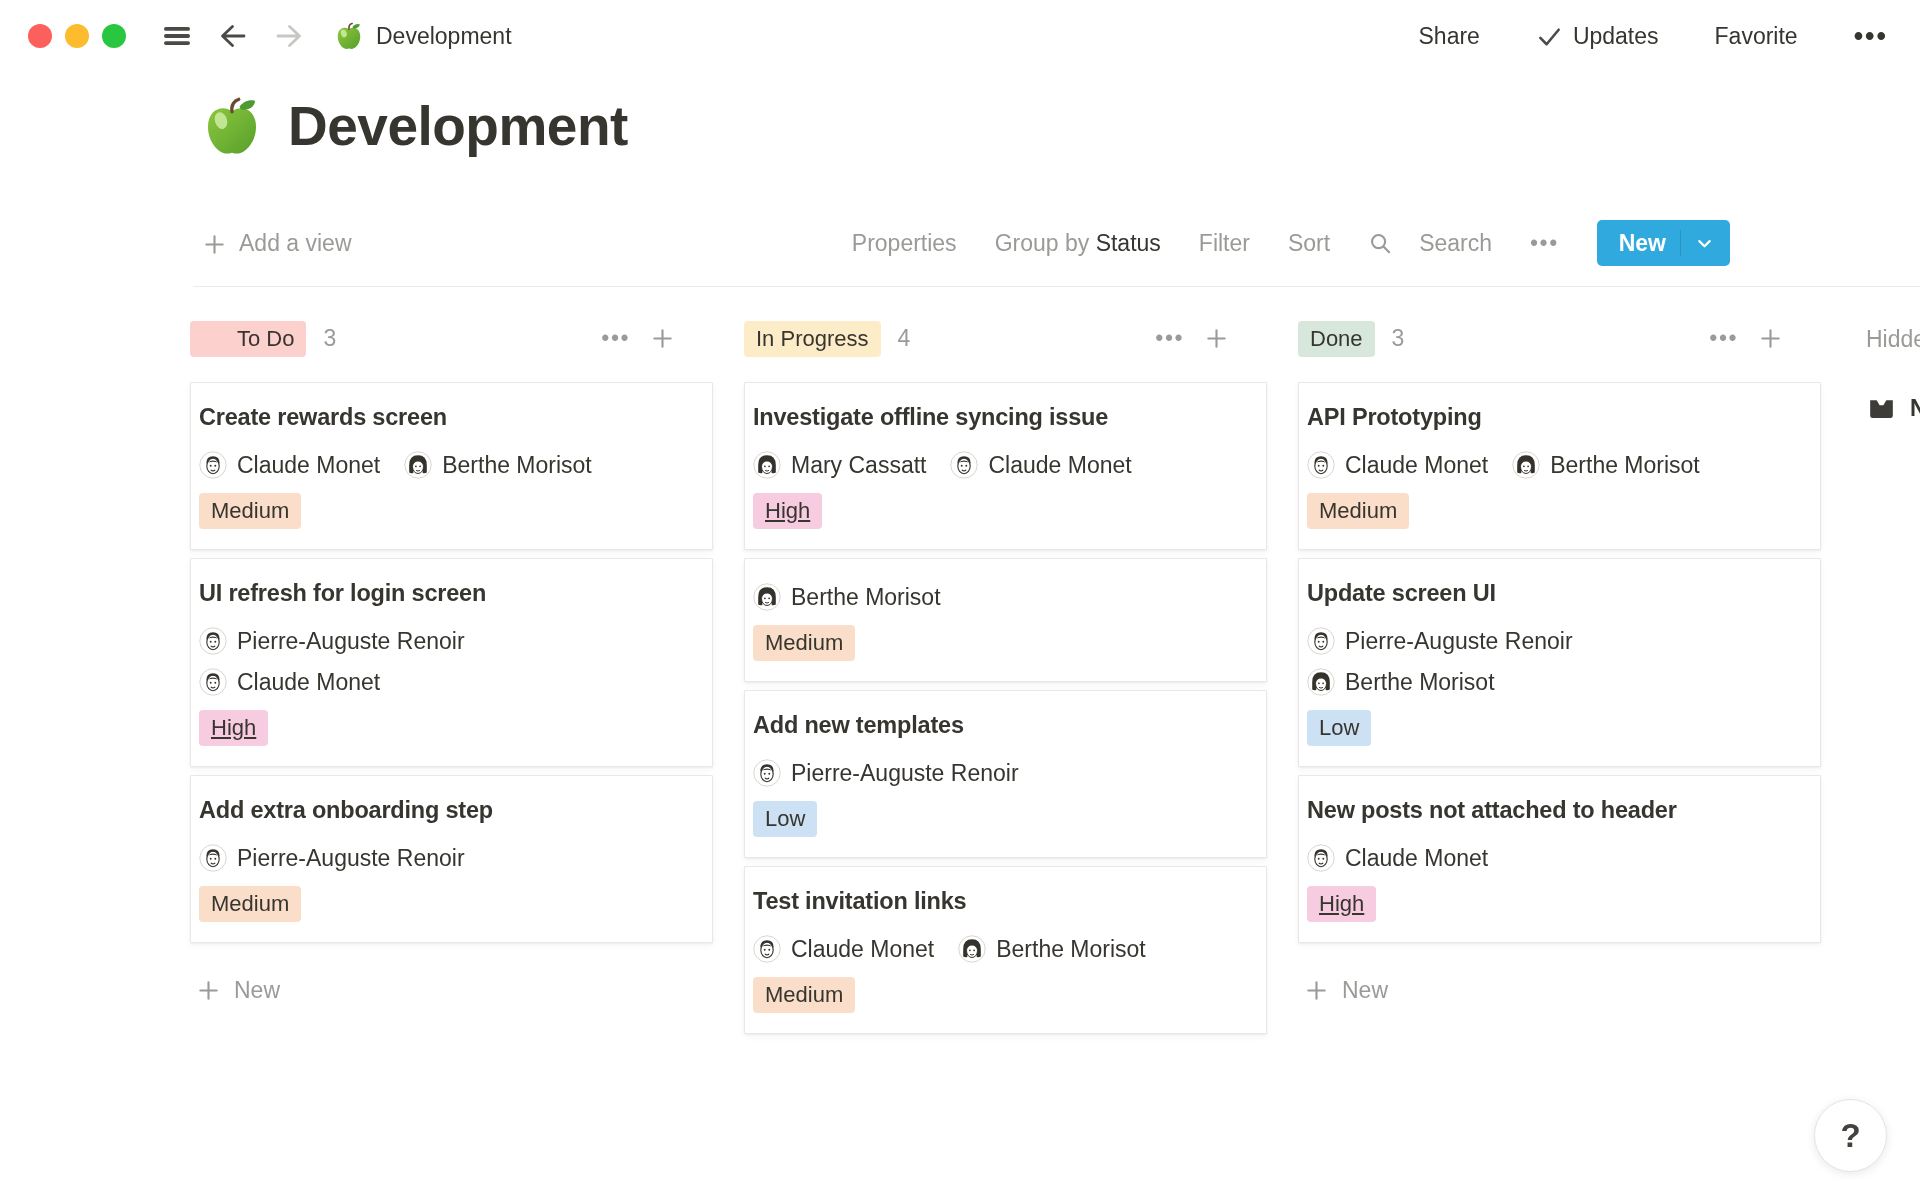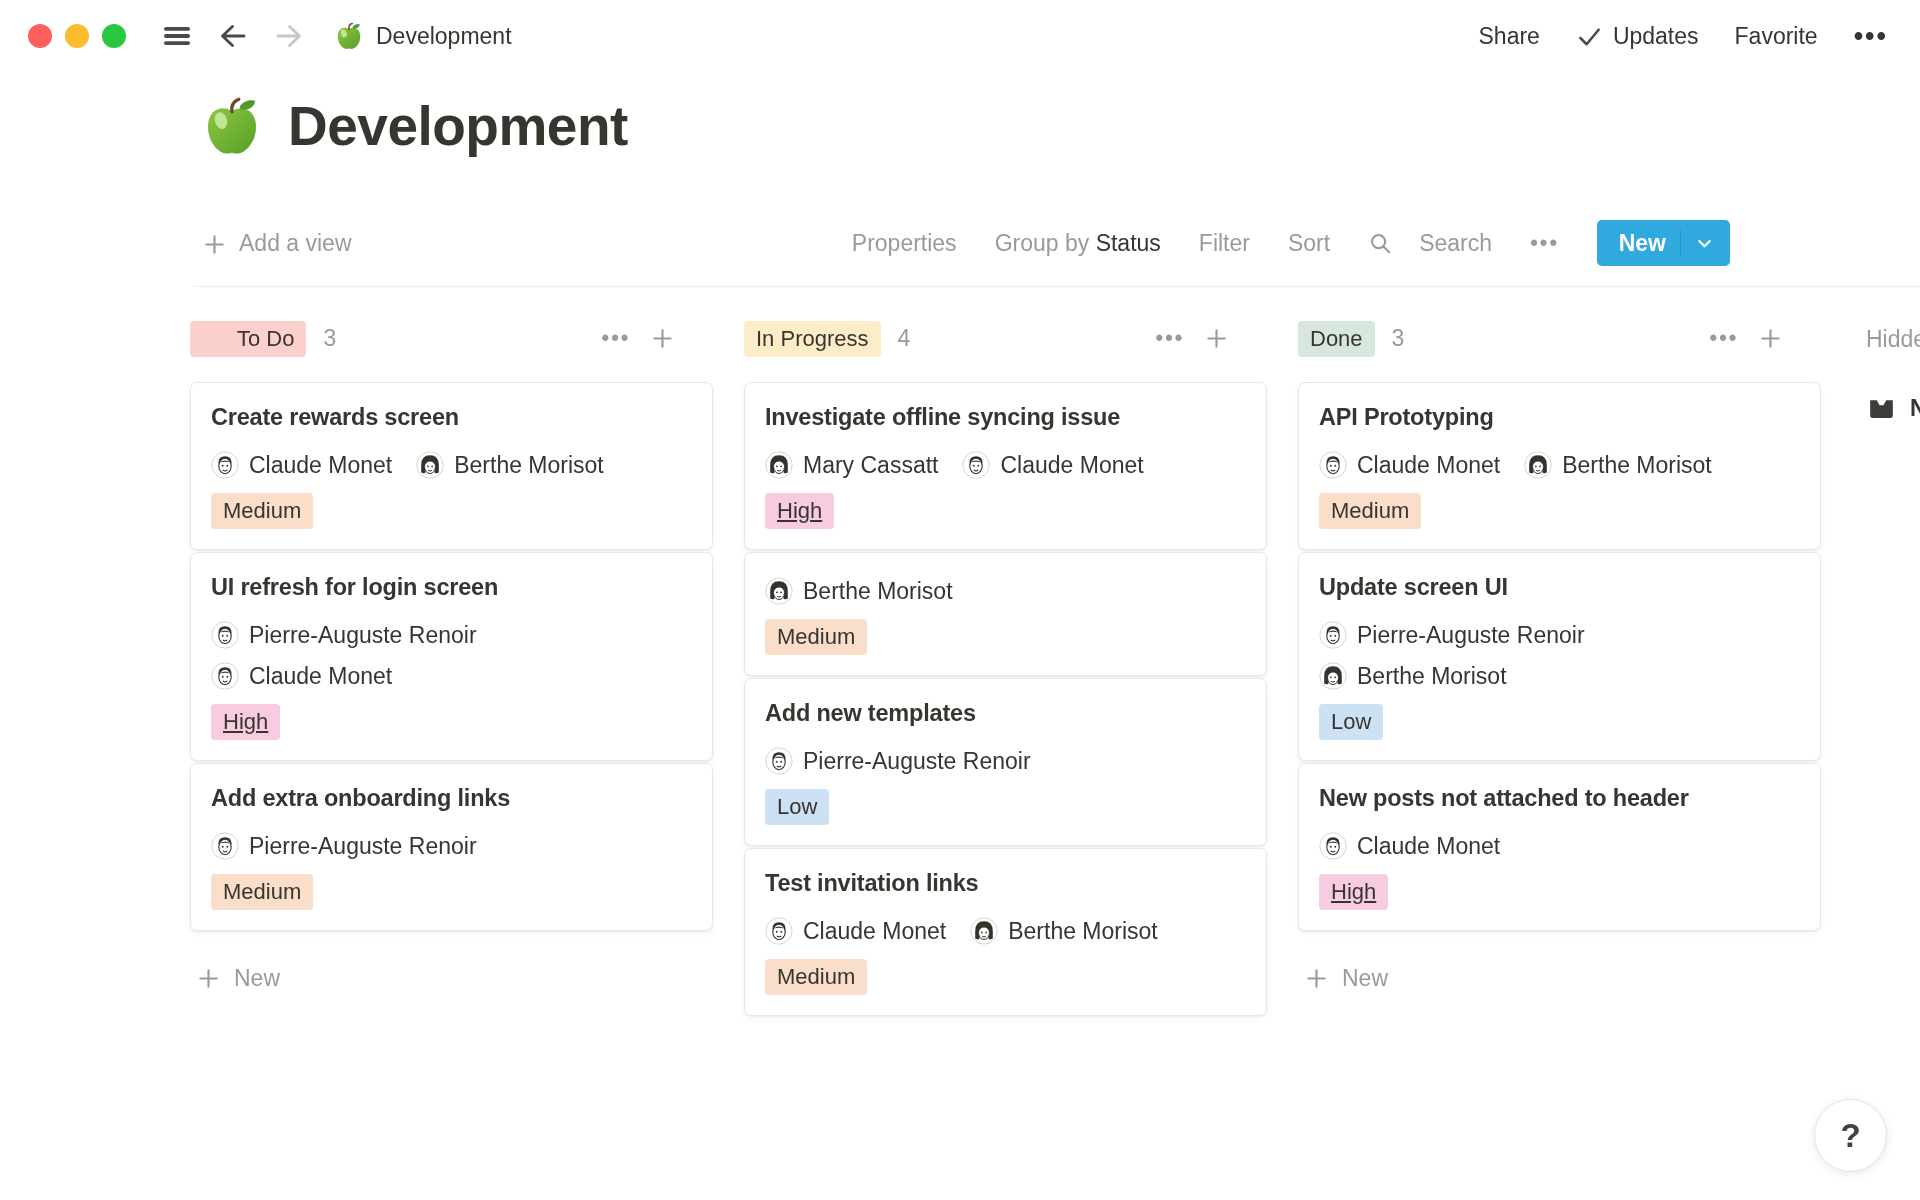--- a/index.html
+++ b/index.html
@@ -15,21 +15,21 @@
   .topbar { height:72px; display:flex; align-items:center; padding:0 32px 0 28px; }
   .traffic { display:flex; align-items:center; gap:13px; }
   .light { width:24px; height:24px; border-radius:50%; }
   .light.red { background:var(--traffic-red); }
   .light.yellow { background:var(--traffic-yellow); }
   .light.green { background:var(--traffic-green); }
   .burger { margin-left:34px; }
   .nav-arrow { margin-left:22px; }
   .crumb { display:flex; align-items:center; gap:12px; margin-left:28px; }
   .crumb-title { font-size:23px; color:var(--text-dark); }
-  .top-actions { margin-left:auto; display:flex; align-items:center; gap:36px; font-size:23px; color:var(--text-dark); }
+  .top-actions { margin-left:auto; display:flex; align-items:center; gap:56px; font-size:23px; color:var(--text-dark); }
   .updates { display:flex; align-items:center; gap:10px; }
   .top-dots { font-size:27px; font-weight:700; letter-spacing:2px; }
 
   
   .page-head { display:flex; align-items:center; gap:24px; margin:22px 0 0 200px; }
   .page-title { font-size:55px; font-weight:700; letter-spacing:-0.5px; color:var(--text-dark); }
 
   
   .toolbar { display:flex; align-items:center; margin:62px 190px 0 202px; }
   .tb-left { display:flex; align-items:flex-end; gap:12px; color:var(--text-gray); font-size:23px; cursor:pointer; }
@@ -51,23 +51,23 @@
   .col-head { display:flex; align-items:center; height:37px; margin-bottom:25px; }
   .col-badge { font-size:22px; color:var(--text-dark); padding:5px 12px; border-radius:4px; cursor:pointer; }
   .col-badge.todo { background:var(--badge-todo);padding-left:47px; }
   .col-badge.inprogress { background:var(--badge-inprogress); }
   .col-badge.done { background:var(--badge-done); }
   .col-count { margin-left:17px; font-size:23px; color:var(--text-gray); }
   .col-actions { margin-left:auto; display:flex; align-items:center; gap:20px; margin-right:38px; }
   .dots { font-size:23px; letter-spacing:1.5px; color:var(--text-gray); cursor:pointer; }
   .plus-icon { width:25px; height:25px; stroke:var(--text-gray); stroke-width:2.2; fill:none; stroke-linecap:round; cursor:pointer; }
 
-  .card { background:#fff; border:1px solid #E9E8E6; border-radius:7px;
+  .card { background:#fff; border:1px solid #E9E8E6; border-radius:1px;
           box-shadow:0 1px 2px rgba(15,15,15,0.05), 0 3px 7px rgba(15,15,15,0.04);
-          padding:21px 20px 20px 20px; margin-bottom:2px; cursor:pointer; }
+          padding:21px 20px 20px 8px; margin-bottom:8px; cursor:pointer; }
   .card-title { font-size:23.5px; font-weight:700; letter-spacing:-0.2px; color:var(--text-dark); margin-bottom:17px; }
   .assignees { display:flex; flex-wrap:wrap; align-items:center; column-gap:24px; row-gap:10px; }
   .assignees.stacked { flex-direction:column; align-items:flex-start; }
   .assignee { display:flex; align-items:flex-end; gap:10px; height:31px; }
   .assignee-name { font-size:23px; color:var(--text-dark); }
   .avatar { width:28px; height:28px; display:inline-flex; }
   .avatar svg { width:28px; height:28px; }
   .avatar .u-man, .avatar .u-woman { display:none; }
   .avatar[data-variant="man"] .u-man { display:inline; }
   .avatar[data-variant="woman"] .u-woman { display:inline; }
@@ -266,21 +266,21 @@
                 <use class="u-woman" href="#av-woman"></use>
               </svg>
             </span>
           <span class="assignee-name">Claude Monet</span>
         </span>
       </div>
       <span class="badge" data-level="high">High</span>
     </div>
 
     <div class="card">
-      <div class="card-title">Add extra onboarding links</div>
+      <div class="card-title">Add extra onboarding step</div>
       <div class="assignees">
         <span class="assignee">
           <span class="avatar" data-variant="man">
               <svg viewBox="0 0 28 28">
                 <use class="u-man" href="#av-man"></use>
                 <use class="u-woman" href="#av-woman"></use>
               </svg>
             </span>
           <span class="assignee-name">Pierre-Auguste Renoir</span>
         </span>

